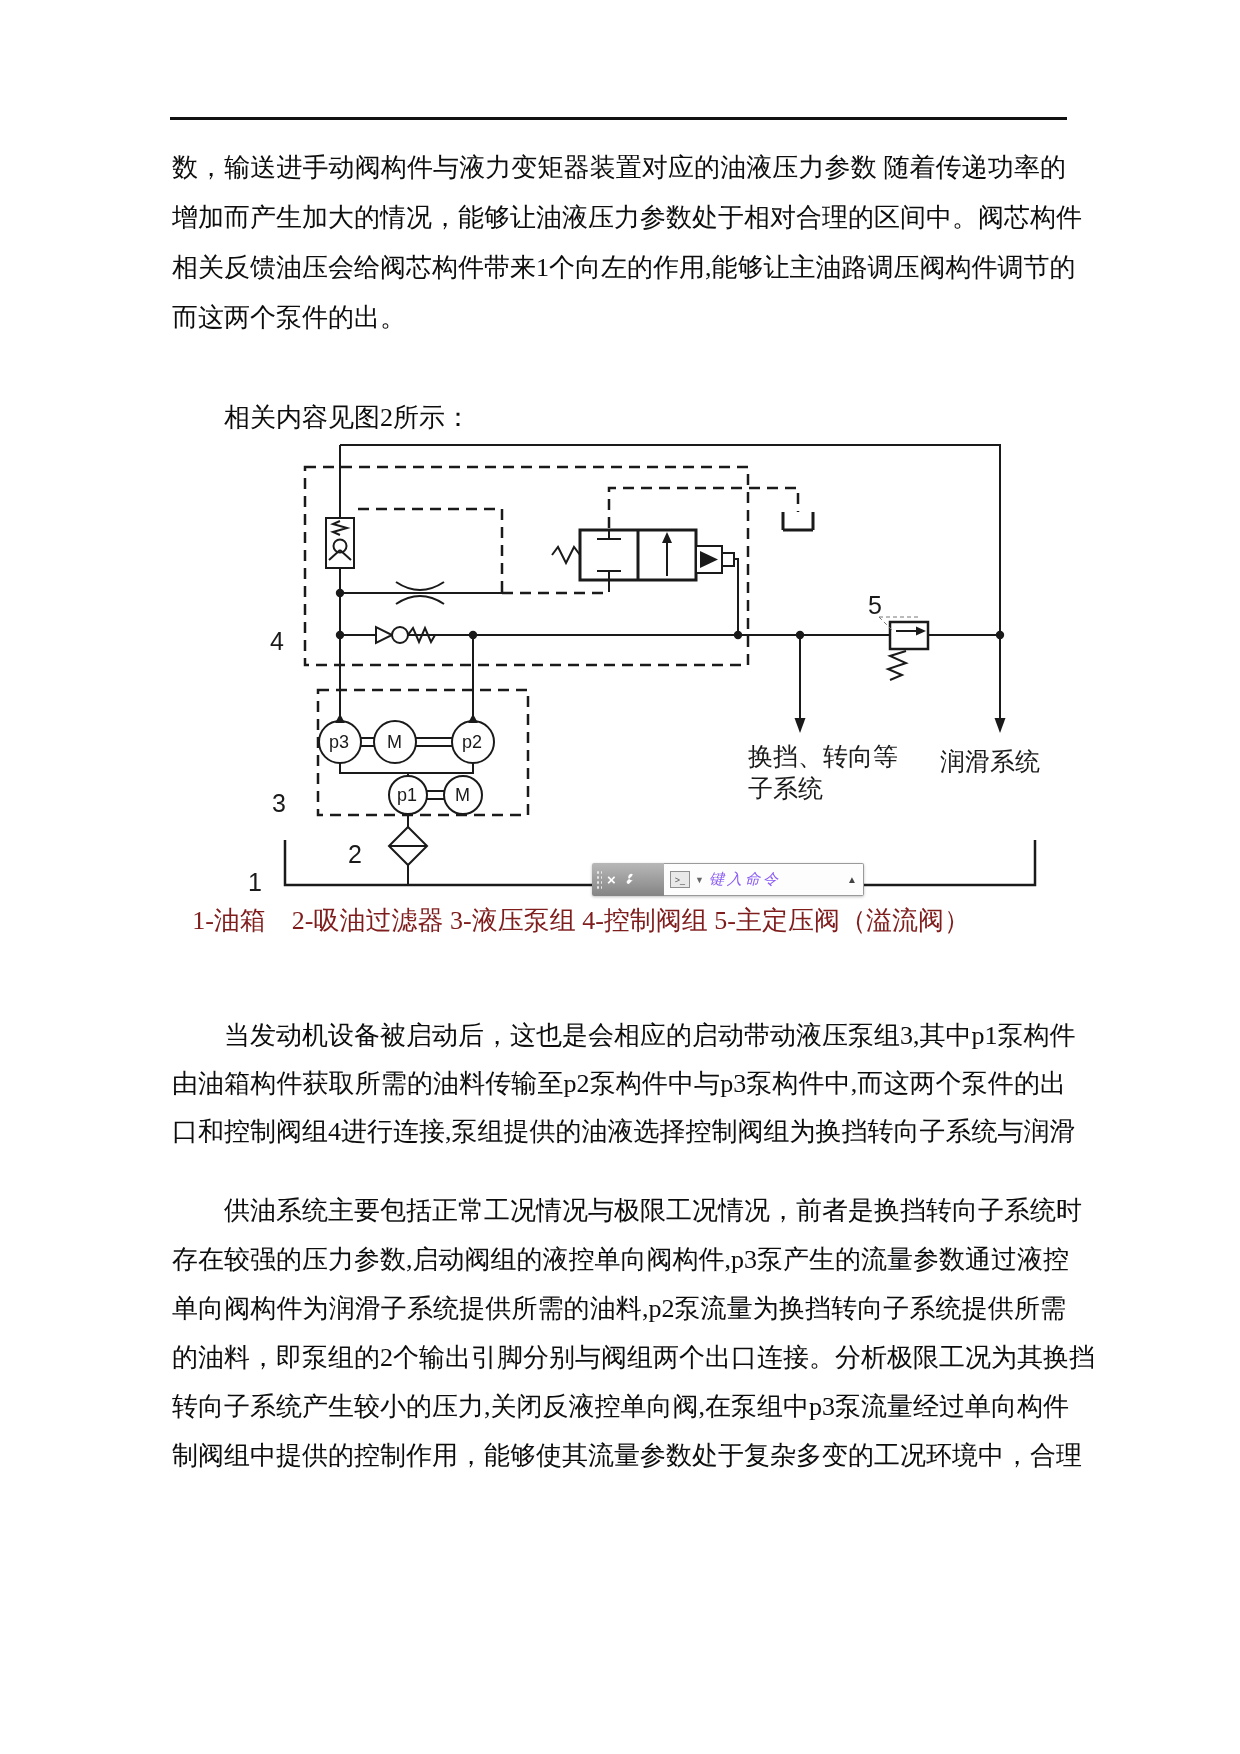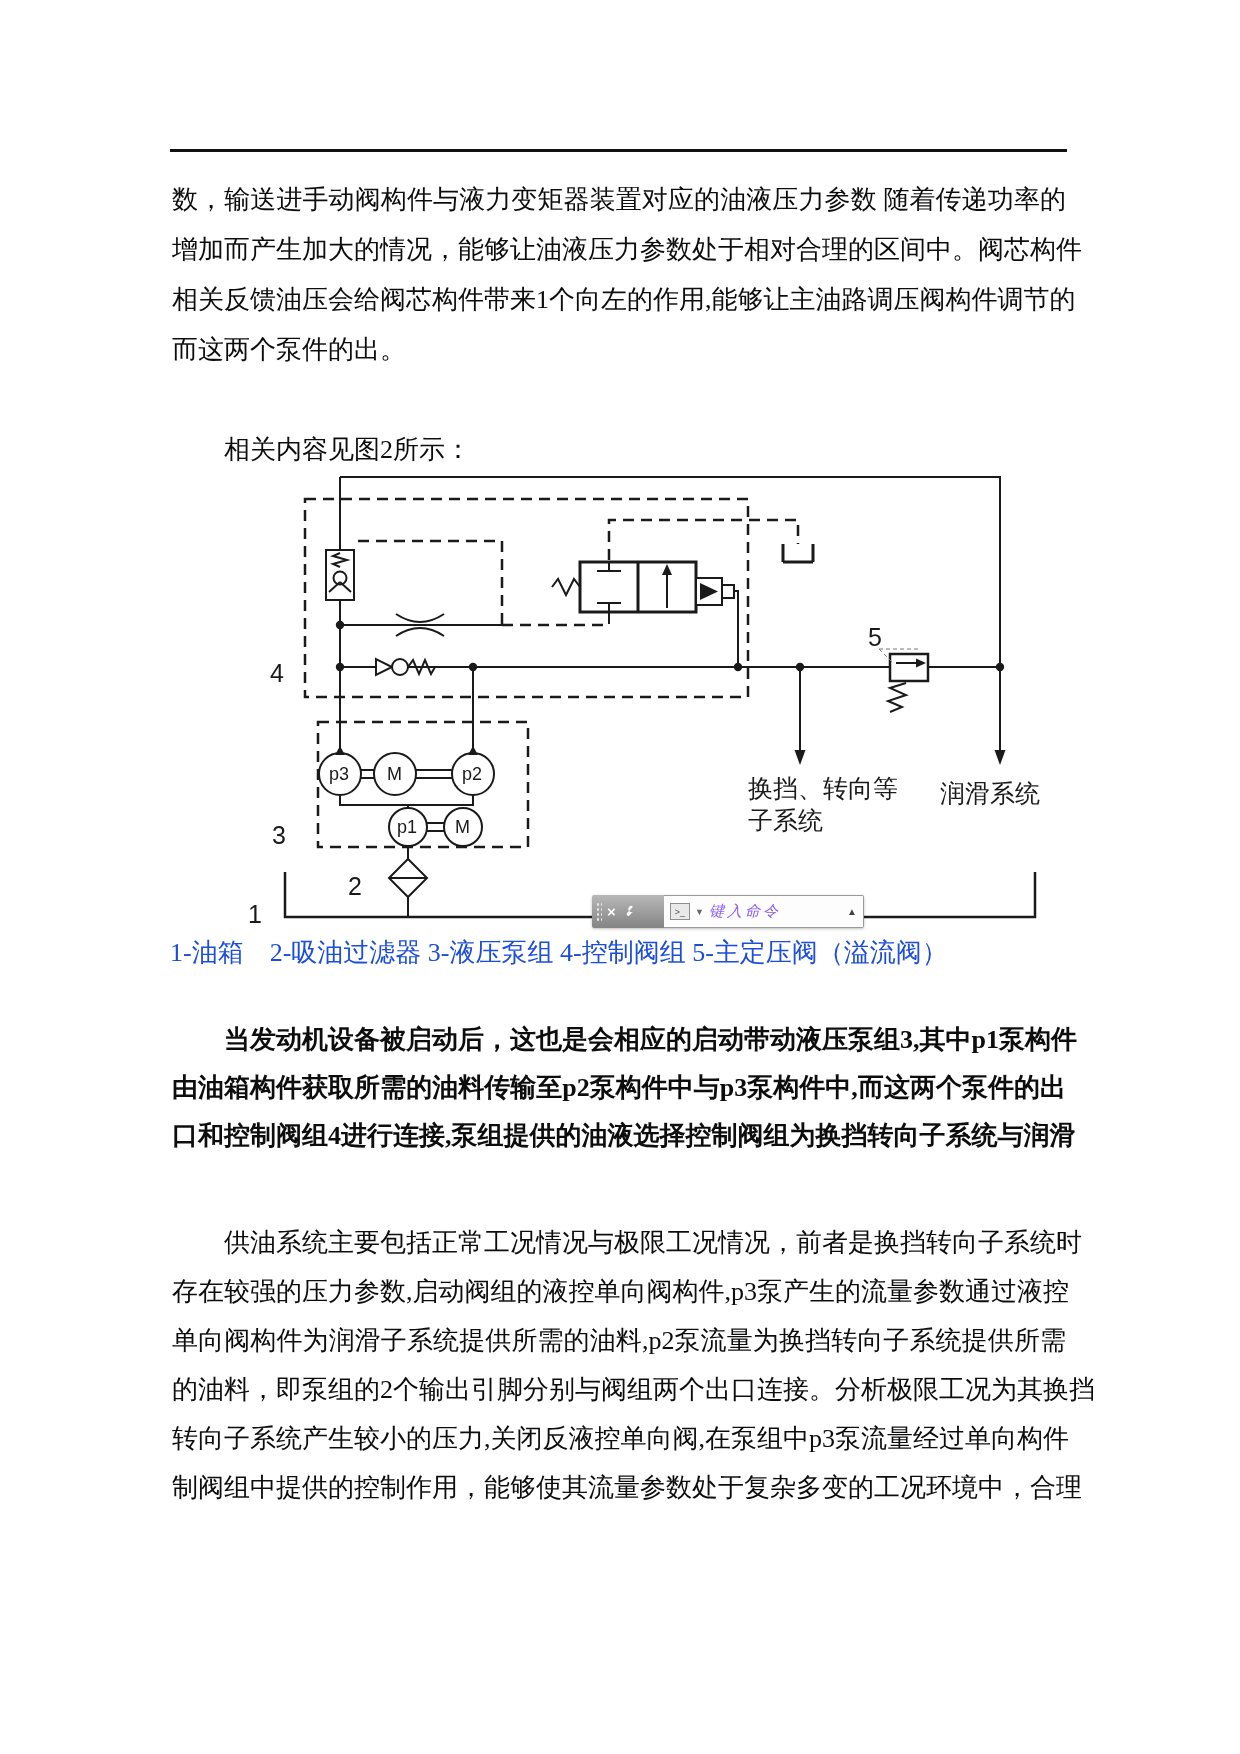--- a/index.html
+++ b/index.html
@@ -1,25 +1,25 @@
 <!DOCTYPE html>
 <html><head>
 <meta charset="utf-8">
 <style>
   html,body{margin:0;padding:0;background:#fff;}
   #page{position:relative;width:1240px;height:1572px;background:#ffffff;overflow:hidden;
-        font-family:"Liberation Serif","DejaVu Serif",serif;color:#111;margin-top:32px;}
+        font-family:"Liberation Serif","DejaVu Serif",serif;color:#111;}
   .rule{position:absolute;left:170px;top:117px;width:897px;height:3px;background:#111;}
   .para{position:absolute;left:172px;width:894px;font-size:26px;color:#0d0d0d;}
   .ln{height:50px;line-height:50px;text-align:justify;text-align-last:justify;white-space:nowrap;}
   .lh48 .ln{height:48px;line-height:48px;}
   .lh49 .ln{height:49px;line-height:49px;}
   .ln.last{text-align-last:left;}
   .ln.ind{padding-left:52px;}
-  .center-block{position:absolute;left:170px;width:800px;text-align:left;font-size:26px;color:#1d4ed8;}
+  .center-block{position:absolute;left:170px;width:800px;text-align:right;font-size:26px;color:#7f1d1d;}
   .pagenum{position:absolute;left:172px;top:1688px;width:894px;text-align:center;font-size:24px;color:#222;}
   svg text{fill:#1a1a1a;}
   .numlab{font-family:"Liberation Sans","DejaVu Sans",sans-serif;font-size:25px;}
   .pumplab{font-family:"Liberation Sans","DejaVu Sans",sans-serif;font-size:18px;}
   .cjklab{font-family:"Liberation Serif","DejaVu Serif",serif;font-size:25px;}
   
   .minibar{position:absolute;left:592px;top:863px;width:272px;height:33px;display:flex;z-index:5;
            box-shadow:0 1px 3px rgba(0,0,0,.25);border-radius:2px;font-family:"Liberation Sans",sans-serif;}
   .minibar .grip-zone{width:64px;background:linear-gradient(#b8b8b8,#848484);display:flex;align-items:center;
            border-radius:2px 0 0 2px;padding:0 4px;gap:5px;}
@@ -191,21 +191,21 @@
     <div class="field">
       <span class="prompt-ico">&gt;_</span>
       <span class="caret">▼</span>
       <span class="type-hint">键入命令</span>
       <span class="up-arrow">▲</span>
     </div>
   </div>
 
   <div class="center-block" style="top:903px;">1-油箱　2-吸油过滤器 3-液压泵组 4-控制阀组 5-主定压阀（溢流阀）</div>
 
-  <div class="para lh48" style="top:984px;font-weight:bold;">
+  <div class="para lh48" style="top:1012px;">
     <div class="ln ind">当发动机设备被启动后，这也是会相应的启动带动液压泵组3,其中p1泵构件</div>
     <div class="ln">由油箱构件获取所需的油料传输至p2泵构件中与p3泵构件中,而这两个泵件的出</div>
     <div class="ln">口和控制阀组4进行连接,泵组提供的油液选择控制阀组为换挡转向子系统与润滑</div>
   </div>
 
   <div class="para lh49" style="top:1186px;">
     <div class="ln ind">供油系统主要包括正常工况情况与极限工况情况，前者是换挡转向子系统时</div>
     <div class="ln">存在较强的压力参数,启动阀组的液控单向阀构件,p3泵产生的流量参数通过液控</div>
     <div class="ln">单向阀构件为润滑子系统提供所需的油料,p2泵流量为换挡转向子系统提供所需</div>
     <div class="ln">的油料，即泵组的2个输出引脚分别与阀组两个出口连接。分析极限工况为其换挡</div>

